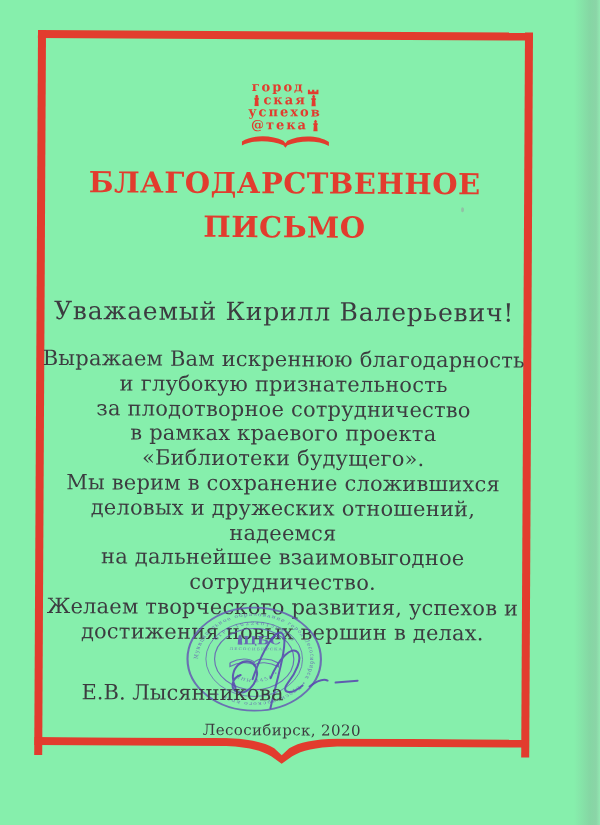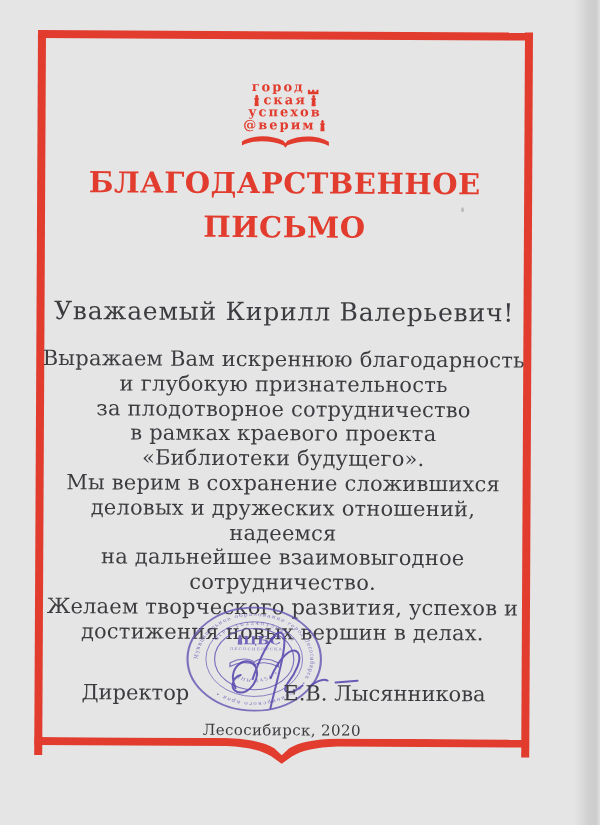--- a/index.html
+++ b/index.html
@@ -6,21 +6,21 @@
     --red:#e23c2e;
     --ink:#3c3c40;
     --stamp:#6456b4;
   }
   html,body{margin:0;padding:0;}
   body{
     width:600px;height:825px;background:#ffffff;
     font-family:"DejaVu Serif", serif;
     overflow:hidden;
   }
-  .scan{position:relative;width:600px;height:825px;background:#e5e5e5;overflow:hidden;}
+  .scan{position:relative;width:600px;height:825px;background:#86efac;overflow:hidden;}
   .edge-shadow{
     position:absolute;top:0;right:0;width:26px;height:100%;
     background:linear-gradient(to right, rgba(0,0,0,0) 0%, rgba(130,130,135,0.22) 60%, rgba(150,150,155,0.30) 85%, rgba(200,200,200,0.18) 100%);
     pointer-events:none;
   }
   .cert{
     position:absolute;left:38px;top:30px;width:495px;height:725px;
     transform:rotate(0.3deg);transform-origin:0 0;
   }
   .frame-sides{
@@ -89,21 +89,21 @@
         <span class="icon">
           <svg width="8" height="12" viewBox="0 0 8 13">
               <path fill="#e23c2e" d="M4,0 L6,2.6 L5.2,2.6 L5.2,4 L6.4,4 L6.4,6 L5.8,6 L6.3,13 L1.7,13 L2.2,6 L1.6,6 L1.6,4 L2.8,4 L2.8,2.6 L2,2.6 Z"></path>
             </svg>
         </span>
       </div>
       <div class="logo-row">
         <span>успехов</span>
       </div>
       <div class="logo-row">
-        <span>@верим</span>
+        <span>@тека</span>
         <span class="icon">
           <svg width="8" height="12" viewBox="0 0 8 13">
               <path fill="#e23c2e" d="M4,0 L6,2.6 L5.2,2.6 L5.2,4 L6.4,4 L6.4,6 L5.8,6 L6.3,13 L1.7,13 L2.2,6 L1.6,6 L1.6,4 L2.8,4 L2.8,2.6 L2,2.6 Z"></path>
             </svg>
         </span>
       </div>
       <div class="logo-book">
         <svg width="88" height="16" viewBox="0 0 88 16">
             <path fill="#e23c2e" d="M0.5,7.5 C11,0.5 30,0.5 42,6.5 L44,9 L46,6.5 C58,0.5 77,0.5 87.5,7.5 L87.5,11.5 C77,5.5 58,6 46,11 L44,13.5 L42,11 C30,6 11,5.5 0.5,11.5 Z"></path>
           </svg>
@@ -170,21 +170,20 @@
       <g stroke="#5a4cb0" stroke-width="2" stroke-linecap="round" fill="none" opacity="0.9">
         <path d="M16,72 C6,52 26,38 35,49 C43,60 30,80 18,76 C10,73 12,62 21,59"></path>
         <path d="M33,63 C43,33 57,10 63,18 C69,26 57,64 51,92"></path>
         <path d="M51,62 C59,42 72,29 78,36 C83,42 76,57 68,67 C61,76 70,80 83,69"></path>
         <path d="M90,70 C98,64 104,62 108,64"></path>
         <path d="M116,66 L138,64"></path>
       </g>
     </svg>
 
     <div class="sig-row">
-      <span>Директор</span>
       <span>Е.В. Лысянникова</span>
     </div>
 
     <div class="abs footer">Лесосибирск, 2020</div>
 
   </div>
 
   <div class="edge-shadow"></div>
 </div>
 

